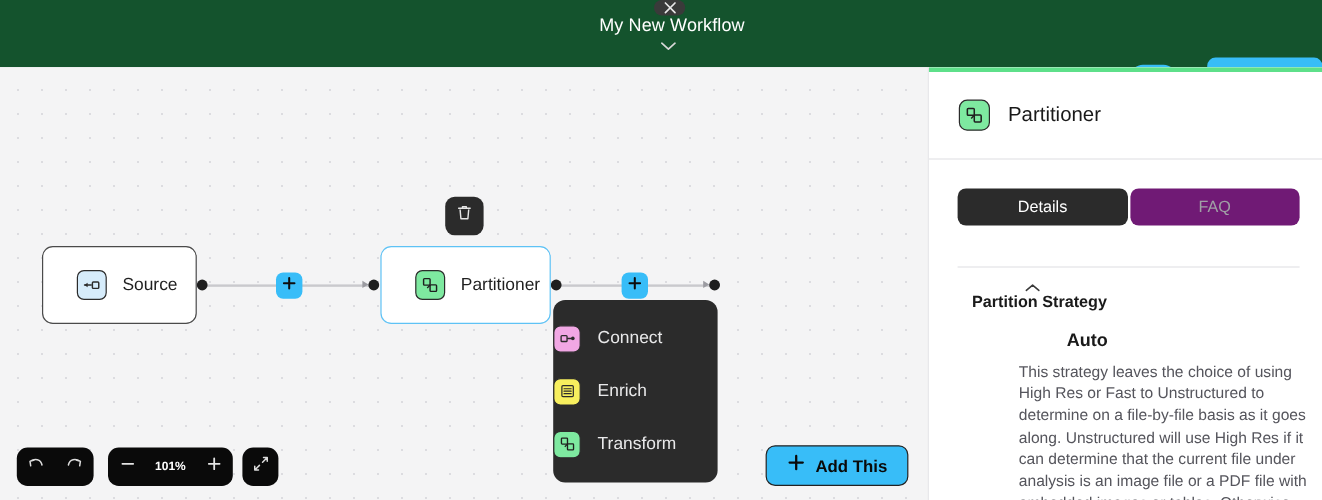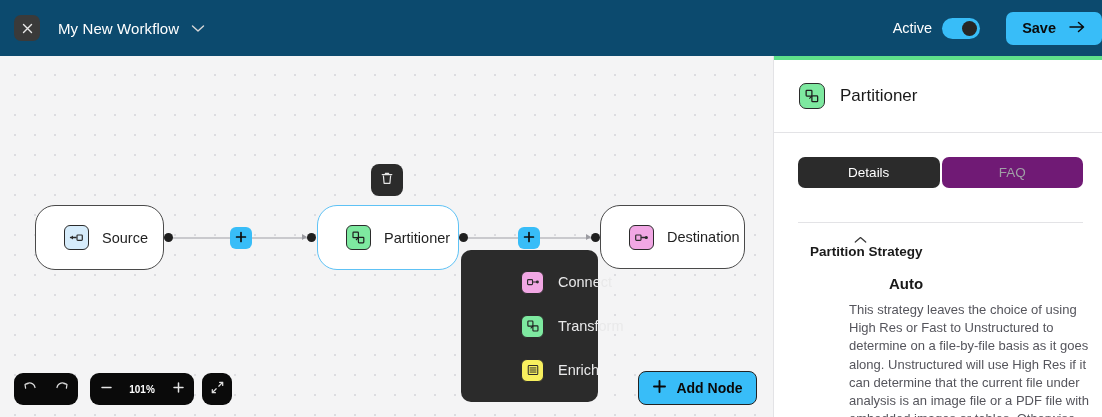--- a/index.html
+++ b/index.html
@@ -8,22 +8,22 @@
     overflow: hidden;
     font-family: "Liberation Sans", sans-serif;
     background: #ffffff;
   }
   #app { position: relative; width: 1102px; height: 417px; }
 
   
   .topbar {
     position: absolute; top: 0; left: 0;
     width: 1102px; height: 56px;
-    background: #0c4a6e;
-    display: flex; align-items: center;
+    background: #14532d;
+    display: flex; align-items: center; flex-direction: column;
   }
   .close-btn {
     margin-left: 14px;
     width: 26px; height: 26px;
     border-radius: 7px;
     background: #3a3a3a;
     display: flex; align-items: center; justify-content: center;
     cursor: pointer;
   }
   .close-btn svg { display: block; }
@@ -88,21 +88,21 @@
     background-size: 20px 20px;
     background-position: 5px 9px;
     overflow: hidden;
   }
 
   
   .node {
     position: absolute;
     background: #ffffff;
     border: 1.5px solid #4a4a4a;
-    border-radius: 20px;
+    border-radius: 9px;
     display: flex; align-items: center;
     cursor: pointer;
   }
   .node.selected {
     border-color: #5ec2f5;
     border-width: 1.5px;
   }
   .node .nicon {
     width: 25px; height: 25px;
     border-radius: 6px;
@@ -161,23 +161,21 @@
     position: absolute;
     background: #2b2b2b;
     border-radius: 10px;
     padding: 10px 0;
     width: 137px;
     z-index: 30;
   }
   .dd-item {
     display: flex; align-items: center;
     height: 44px;
-    padding-left: 15px;
-    cursor: pointer;
-    margin-left: 45px;
+    cursor: pointer;
   }
   .dd-item .ic {
     width: 23px; height: 23px;
     border-radius: 6px;
     display: flex; align-items: center; justify-content: center;
     flex: 0 0 auto;
   }
   .dd-item .lb {
     margin-left: 14px;
     color: #e9e9ea;
@@ -396,60 +394,50 @@
       <div class="nicon icon-green">
         <svg width="15" height="15" viewBox="0 0 15 15">
           <rect x="2" y="2.2" width="5.4" height="5.4" rx="0.7" fill="none" stroke="#1f1f1f" stroke-width="1.2"></rect>
           <rect x="7.4" y="7.4" width="5.4" height="5.4" rx="0.7" fill="none" stroke="#1f1f1f" stroke-width="1.2"></rect>
           <path d="M7.4 7.6 L5 10" stroke="#1f1f1f" stroke-width="1.1"></path>
         </svg>
       </div>
       <div class="nlabel">Partitioner</div>
     </div>
 
-    <div class="node" style="left:600px; top:206px; width:145px; height:64px; top:149px;">
-      <div class="nicon icon-pink">
-        <svg width="15" height="15" viewBox="0 0 15 15">
-          <rect x="1.7" y="5" width="5.3" height="5.3" rx="0.8" fill="none" stroke="#2b2b2b" stroke-width="1.2"></rect>
-          <path d="M7.6 7.5 H12.3" stroke="#2b2b2b" stroke-width="1.3" stroke-linecap="round"></path>
-          <circle cx="12.3" cy="7.5" r="1.6" fill="#2b2b2b"></circle>
-        </svg>
-      </div>
-      <div class="nlabel">Destination</div>
-    </div>
 
     <div class="dropdown" style="left:461px; top:194px;">
       <div class="dd-item">
         <div class="ic icon-pink">
           <svg width="14" height="14" viewBox="0 0 15 15">
             <rect x="1.7" y="5" width="5.3" height="5.3" rx="0.8" fill="none" stroke="#2b2b2b" stroke-width="1.2"></rect>
             <path d="M7.6 7.5 H12" stroke="#2b2b2b" stroke-width="1.3" stroke-linecap="round"></path>
             <circle cx="12.2" cy="7.5" r="1.6" fill="#2b2b2b"></circle>
           </svg>
         </div>
         <div class="lb">Connect</div>
       </div>
       <div class="dd-item">
+        <div class="ic icon-yellow">
+          <svg width="14" height="14" viewBox="0 0 15 15">
+            <rect x="2.4" y="2.6" width="10.2" height="9.8" rx="1" fill="none" stroke="#2b2b2b" stroke-width="1.1"></rect>
+            <path d="M4.3 5.3 H10.7 M4.3 7.5 H10.7 M4.3 9.7 H10.7" stroke="#2b2b2b" stroke-width="1.05" stroke-linecap="round"></path>
+          </svg>
+        </div>
+        <div class="lb">Enrich</div>
+      </div>
+      <div class="dd-item">
         <div class="ic icon-green">
           <svg width="14" height="14" viewBox="0 0 15 15">
             <rect x="2" y="2.2" width="5.4" height="5.4" rx="0.7" fill="none" stroke="#1f1f1f" stroke-width="1.2"></rect>
             <rect x="7.4" y="7.4" width="5.4" height="5.4" rx="0.7" fill="none" stroke="#1f1f1f" stroke-width="1.2"></rect>
             <path d="M7.4 7.6 L5 10" stroke="#1f1f1f" stroke-width="1.1"></path>
           </svg>
         </div>
         <div class="lb">Transform</div>
-      </div>
-      <div class="dd-item">
-        <div class="ic icon-yellow">
-          <svg width="14" height="14" viewBox="0 0 15 15">
-            <rect x="2.4" y="2.6" width="10.2" height="9.8" rx="1" fill="none" stroke="#2b2b2b" stroke-width="1.1"></rect>
-            <path d="M4.3 5.3 H10.7 M4.3 7.5 H10.7 M4.3 9.7 H10.7" stroke="#2b2b2b" stroke-width="1.05" stroke-linecap="round"></path>
-          </svg>
-        </div>
-        <div class="lb">Enrich</div>
       </div>
     </div>
 
     <div class="tb" style="left:14px; top:317px; width:64px;">
       <div class="tb-btn">
         <span>
           <svg width="16" height="14" viewBox="0 0 16 14">
               <path d="M3 4.5 C7 1.8 12 2.6 13 7.5 M3 4.5 L3.6 8.2 M3 4.5 L6.6 3.4" stroke="#dcdcdc" stroke-width="1.25" fill="none" stroke-linecap="round" stroke-linejoin="round"></path>
             </svg>
         </span>
@@ -491,21 +479,21 @@
       </div>
     </div>
   </div>
 
   <div class="addnode-btn">
     <span>
       <svg width="15" height="15" viewBox="0 0 15 15">
           <path d="M7.5 2 V13 M2 7.5 H13" stroke="#0a0a0a" stroke-width="1.9" stroke-linecap="round"></path>
         </svg>
     </span>
-    <span class="lbl">Add Node</span>
+    <span class="lbl">Add This</span>
   </div>
 
   <div class="panel">
     <div class="panel-accent"></div>
     <div class="panel-head">
       <div class="picon icon-green">
         <svg width="16" height="16" viewBox="0 0 15 15">
           <rect x="2" y="2.2" width="5.4" height="5.4" rx="0.7" fill="none" stroke="#1f1f1f" stroke-width="1.2"></rect>
           <rect x="7.4" y="7.4" width="5.4" height="5.4" rx="0.7" fill="none" stroke="#1f1f1f" stroke-width="1.2"></rect>
           <path d="M7.4 7.6 L5 10" stroke="#1f1f1f" stroke-width="1.1"></path>

